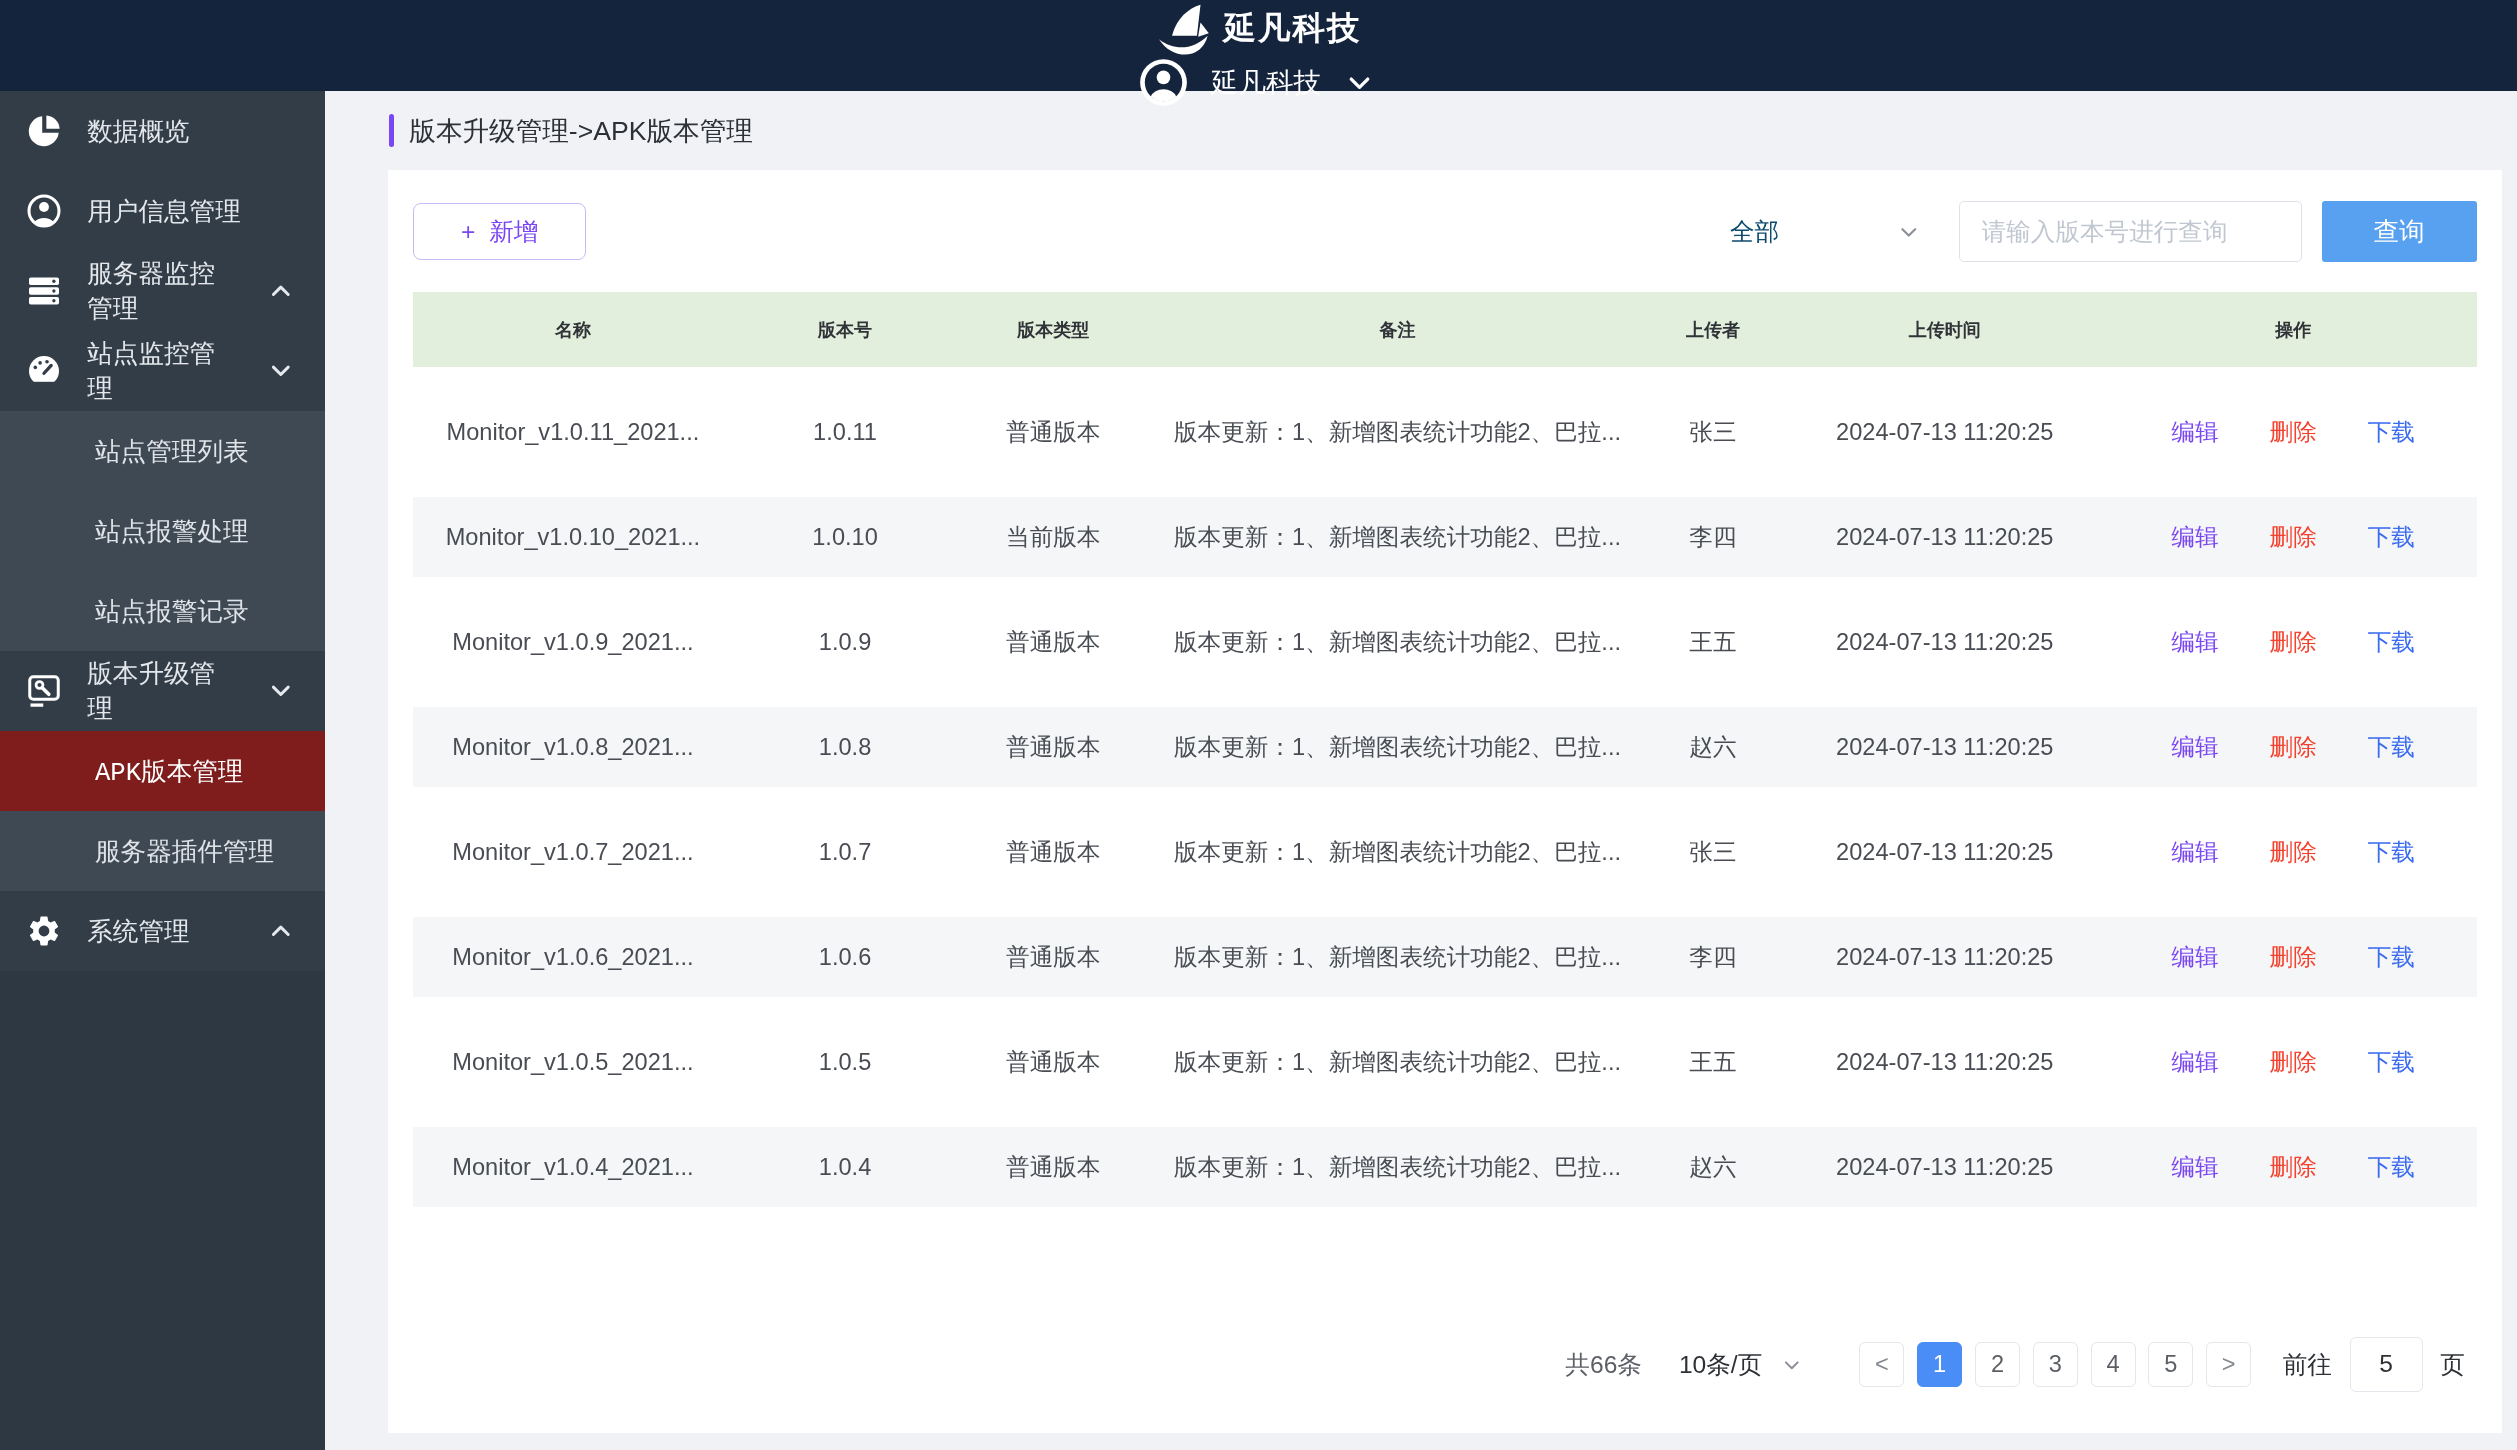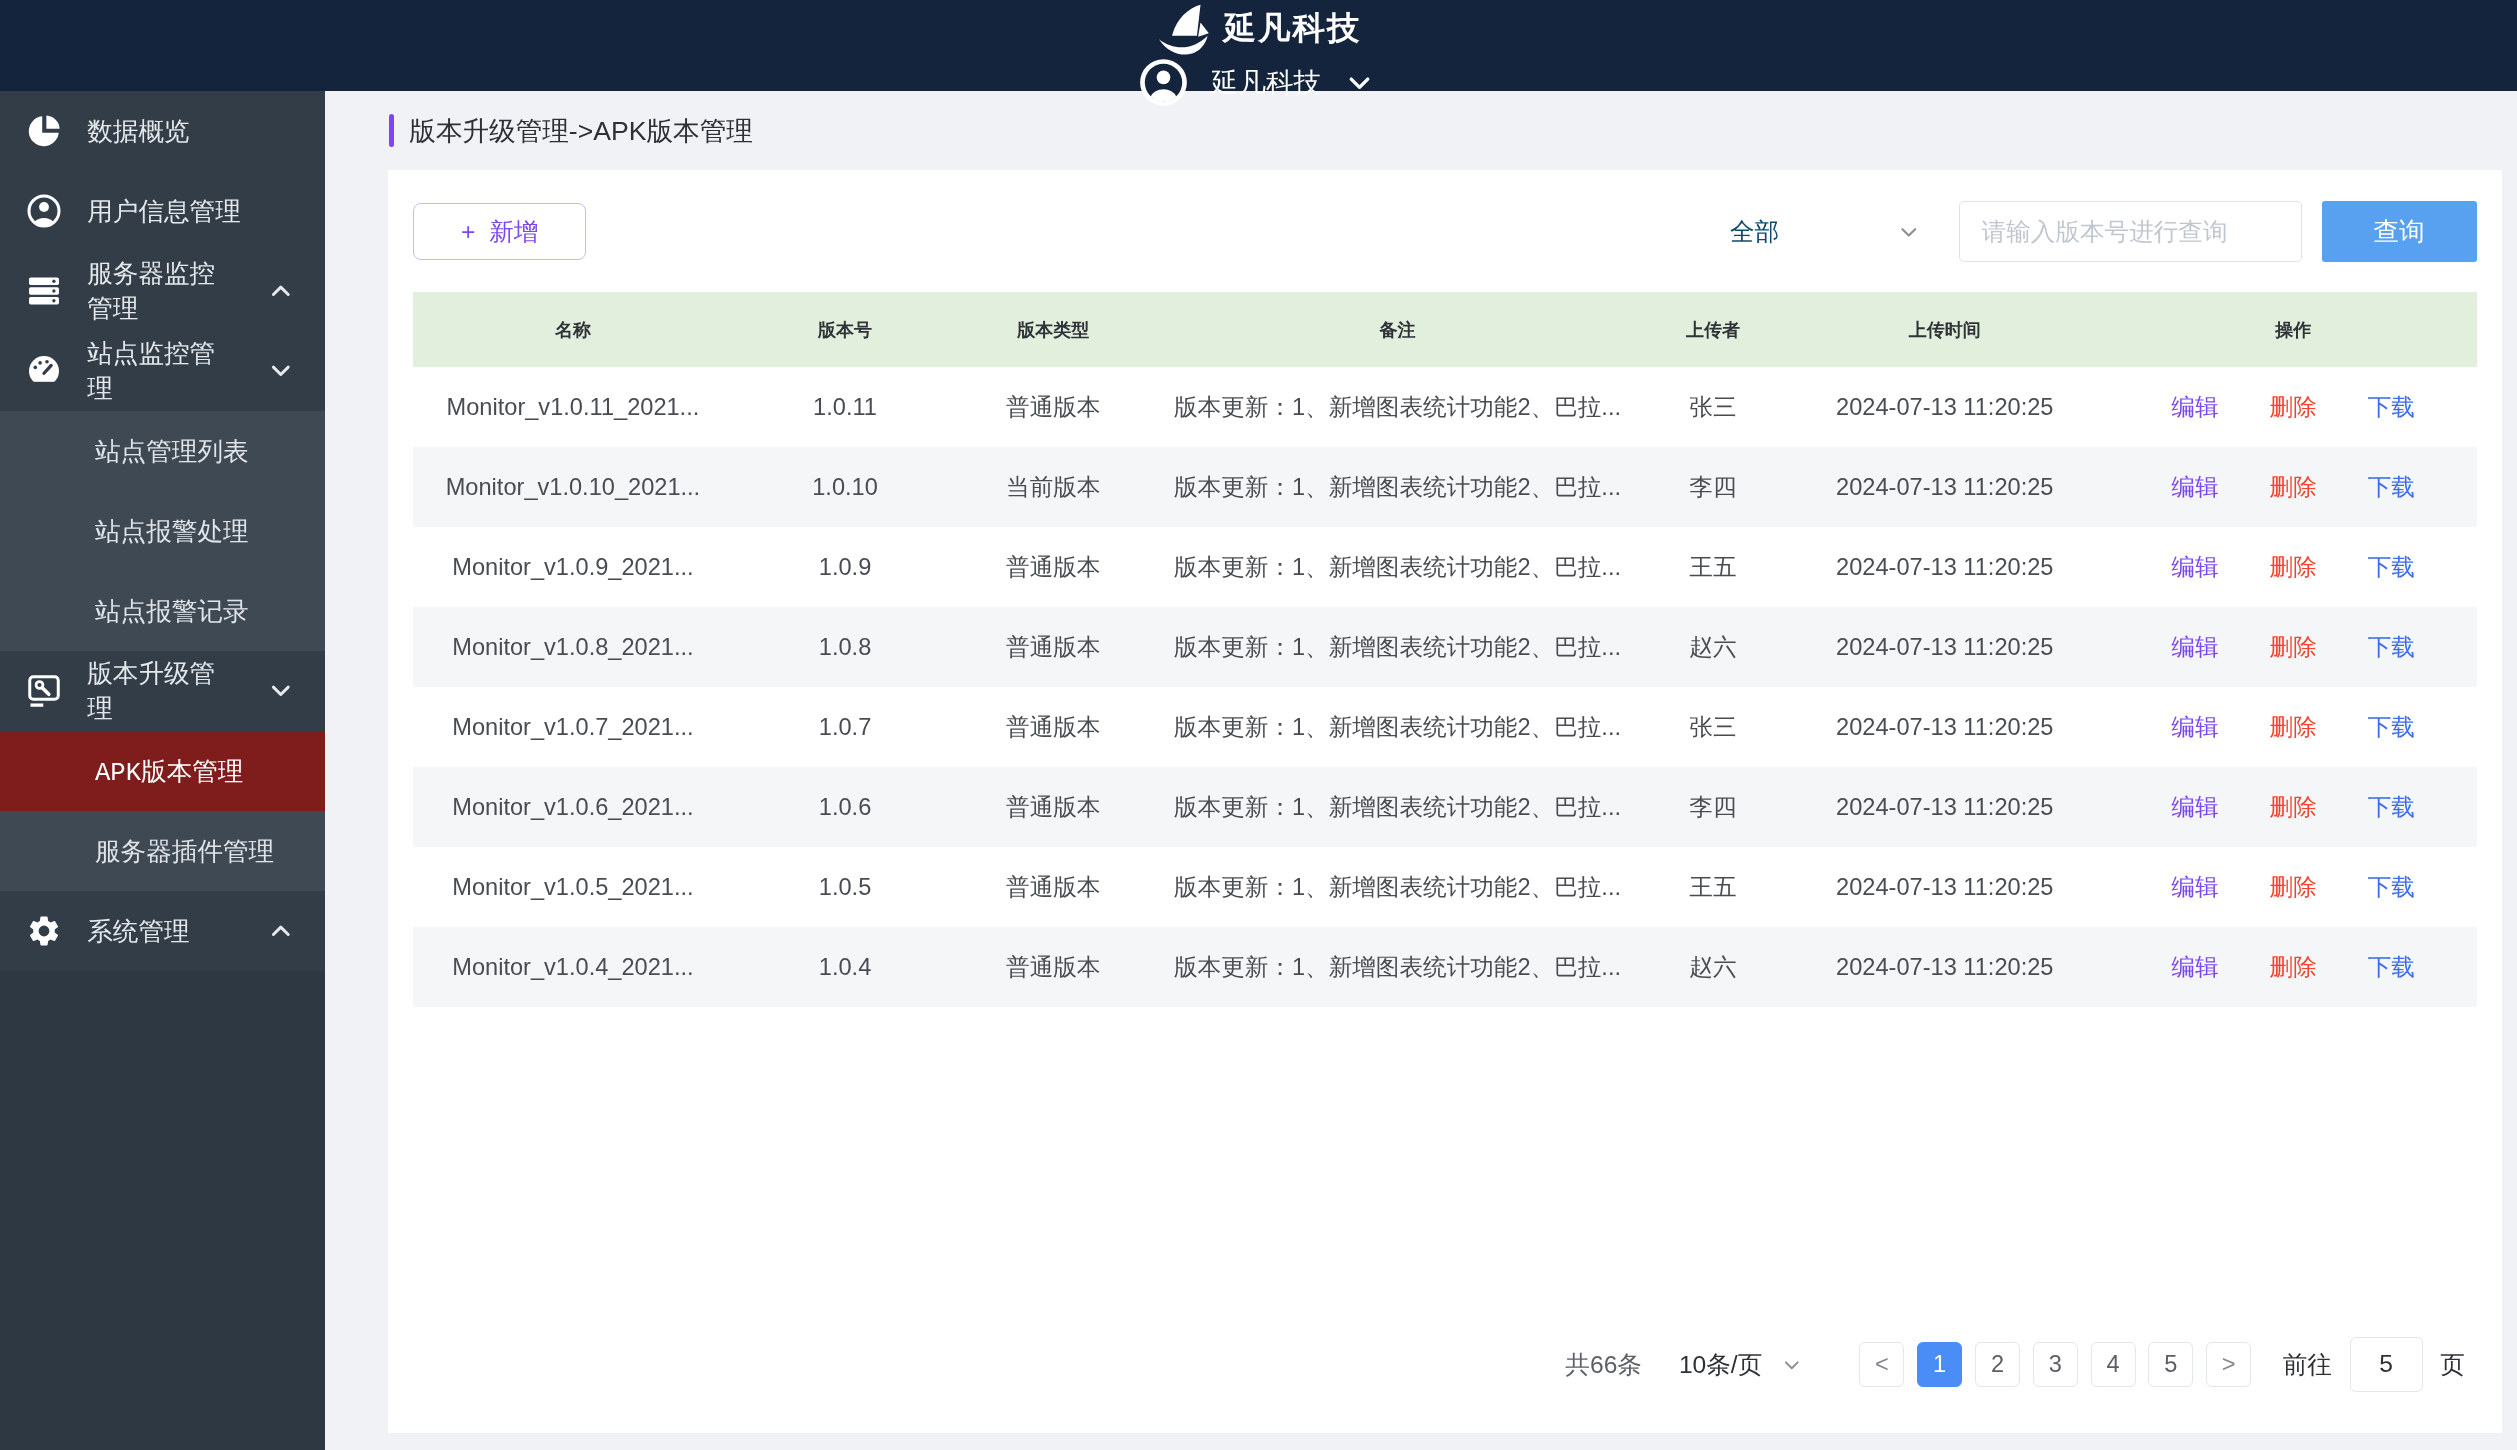--- a/index.html
+++ b/index.html
@@ -34,21 +34,21 @@
   .toolbar { display:flex; align-items:center; margin:5.9px 0 29.6px; }
   .add-btn { width:173px; height:57px; background:#fff; border:1px solid #c9b8f7; border-radius:7.9px; color:#7b46f3; font-size:24.6px; display:flex; align-items:center; justify-content:center; gap:13.8px; cursor:pointer; font-family:inherit; }
   .toolbar-right { margin-left:auto; display:flex; align-items:center; }
   .filter-select { width:192px; display:flex; align-items:center; justify-content:space-between; font-size:24.6px; color:#0c4a6e; margin-right:37px; cursor:pointer; }
   .search-input { width:343px; height:61px; border:1px solid #dfe3e9; border-radius:4.9px; font-size:24.6px; color:#333; padding:0 21.7px; font-family:inherit; outline:none; }
   .search-input::placeholder { color:#c1c7d0; }
   .query-btn { width:155px; height:61px; margin-left:19.7px; background:#58a0f0; border:none; border-radius:3px; color:#fff; font-size:25.6px; cursor:pointer; font-family:Liberation Sans, sans-serif; }
 
   
   .thead { display:flex; align-items:center; height:75px; background:#e3efdd; font-size:18px; font-weight:bold; color:#2f3337; }
-  .tr { display:flex; align-items:center; height:80px; font-size:23.6px; color:#494d53; }
+  .tr { display:flex; align-items:center; height:80px; font-size:23.6px; color:#494d53;margin-top:25px; }
   .tr:nth-child(even) { background:#f5f6f8; }
   .td,.th { text-align:center; overflow:hidden; white-space:nowrap; }
   .c0{width:15.5%}.c1{width:10.9%}.c2{width:9.3%}.c3{width:24.1%}.c4{width:6.5%}.c5{width:16%}.c6{width:17.8%}
   .actions { display:flex; justify-content:center; gap:51px; }
   .lnk { cursor:pointer; font-size:23.6px; }
   .lnk-edit { color:#7b46f3; }
   .lnk-del { color:#f5422e; }
   .lnk-dl  { color:#3a6bf0; }
 
   

